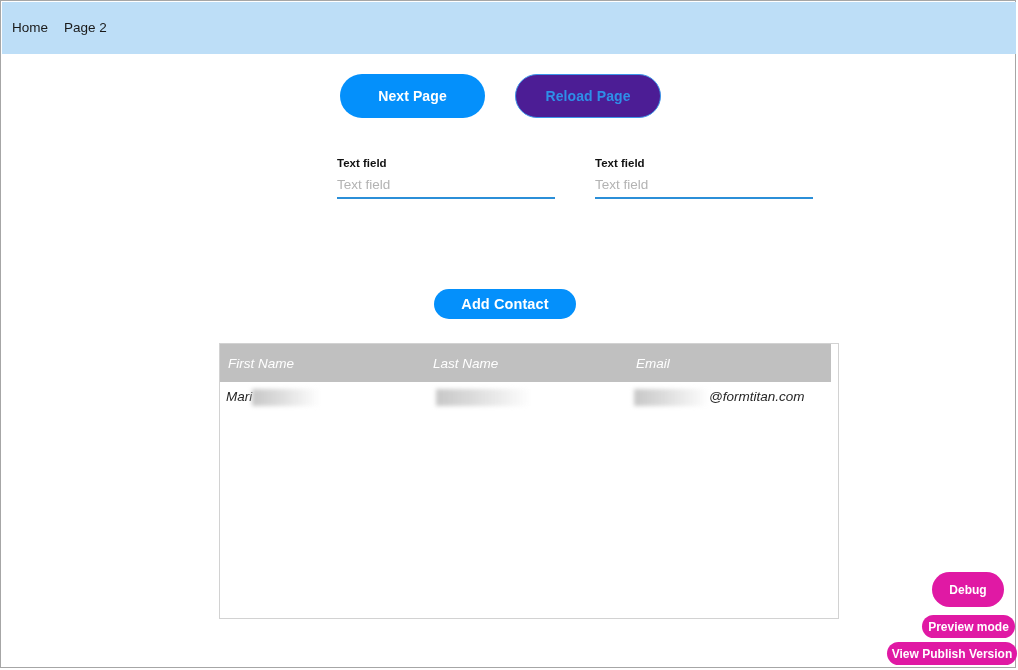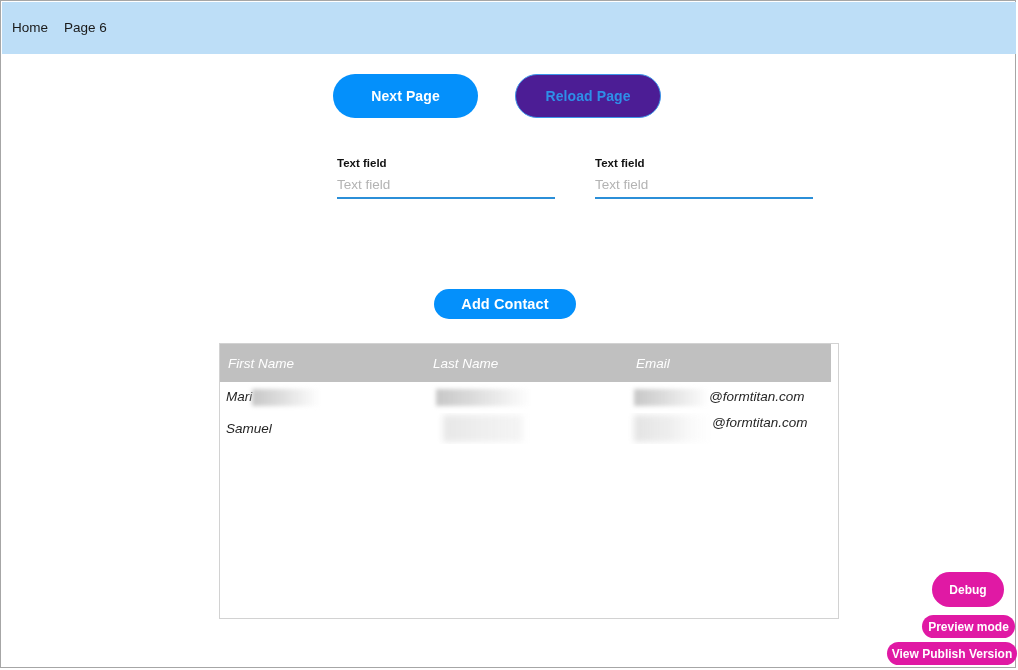--- a/index.html
+++ b/index.html
@@ -69,21 +69,21 @@
     background: #0490fb;
     color: #ffffff;
     border: none;
   }
   .btn-outline {
     background: #4c1d95;
     color: #2e8fe8;
     border: 1px solid #3d95e8;
   }
   #next-page-btn {
-    left: 332px;
+    left: 339px;
     top: 0px;
     width: 145px;
     height: 44px;
   }
   #reload-page-btn {
     left: 514px;
     top: 0px;
     width: 146px;
     height: 44px;
   }
@@ -238,21 +238,21 @@
     border-radius: 12px;
   }
 </style>
 </head>
 <body>
 
 <div class="page-frame">
 
   <div class="topnav">
     <span class="nav-item">Home</span>
-    <span class="nav-item">Page 6</span>
+    <span class="nav-item">Page 2</span>
   </div>
 
   <div class="btn-row">
     <div class="btn btn-primary" id="next-page-btn">Next Page</div>
     <div class="btn btn-outline" id="reload-page-btn">Reload Page</div>
   </div>
 
   <div class="field" id="field-1">
     <div class="field-label">Text field</div>
     <input class="field-input" type="text" placeholder="Text field" style="">
@@ -287,34 +287,20 @@
             <span class="redact" style="width:95px;margin-left:5px;"></span>
           </td>
           <td class="col-email">
             <span class="cellflex">
               <span class="redact" style="width:75px;"></span>
               <span class="email-suffix">@formtitan.com</span>
             </span>
           </td>
         </tr>
 
-        <tr>
-          <td class="col-first">
-            <span>Samuel</span>
-          </td>
-          <td class="col-last">
-            <span class="redact block" style="width:80px;height:27px;margin-left:12px;"></span>
-          </td>
-          <td class="col-email">
-            <span class="cellflex">
-              <span class="redact soft" style="width:78px;height:27px;"></span>
-              <span class="email-suffix">@formtitan.com</span>
-            </span>
-          </td>
-        </tr>
 
 
       </tbody>
     </table>
   </div>
 
   <div class="fab" id="debug-btn">Debug</div>
   <div class="fab" id="preview-mode-btn">Preview mode</div>
   <div class="fab" id="view-publish-btn">View Publish Version</div>
 

